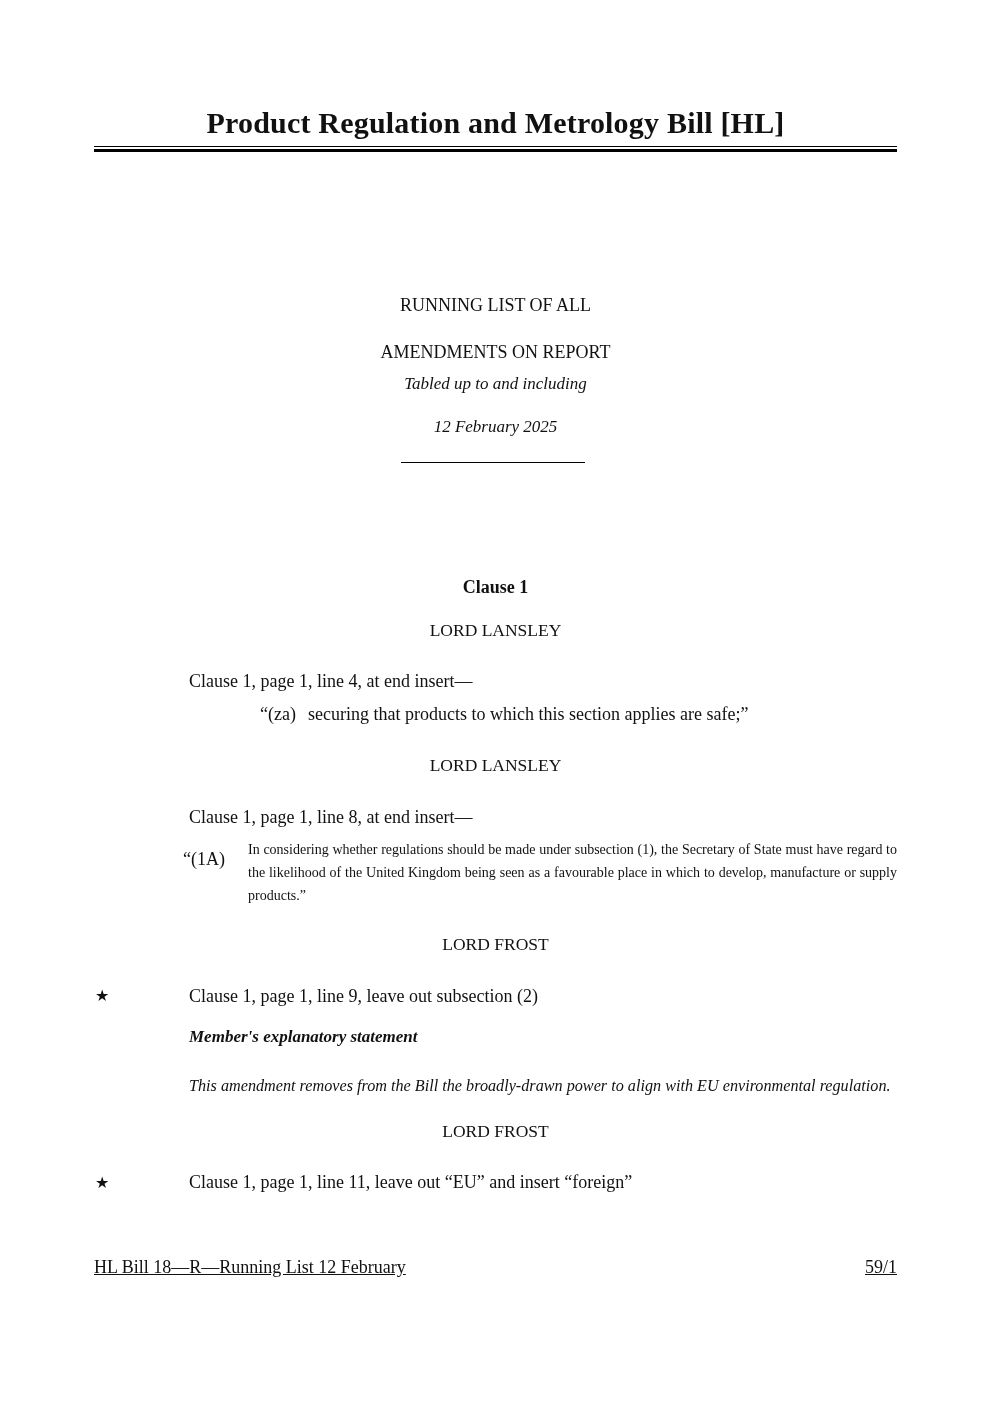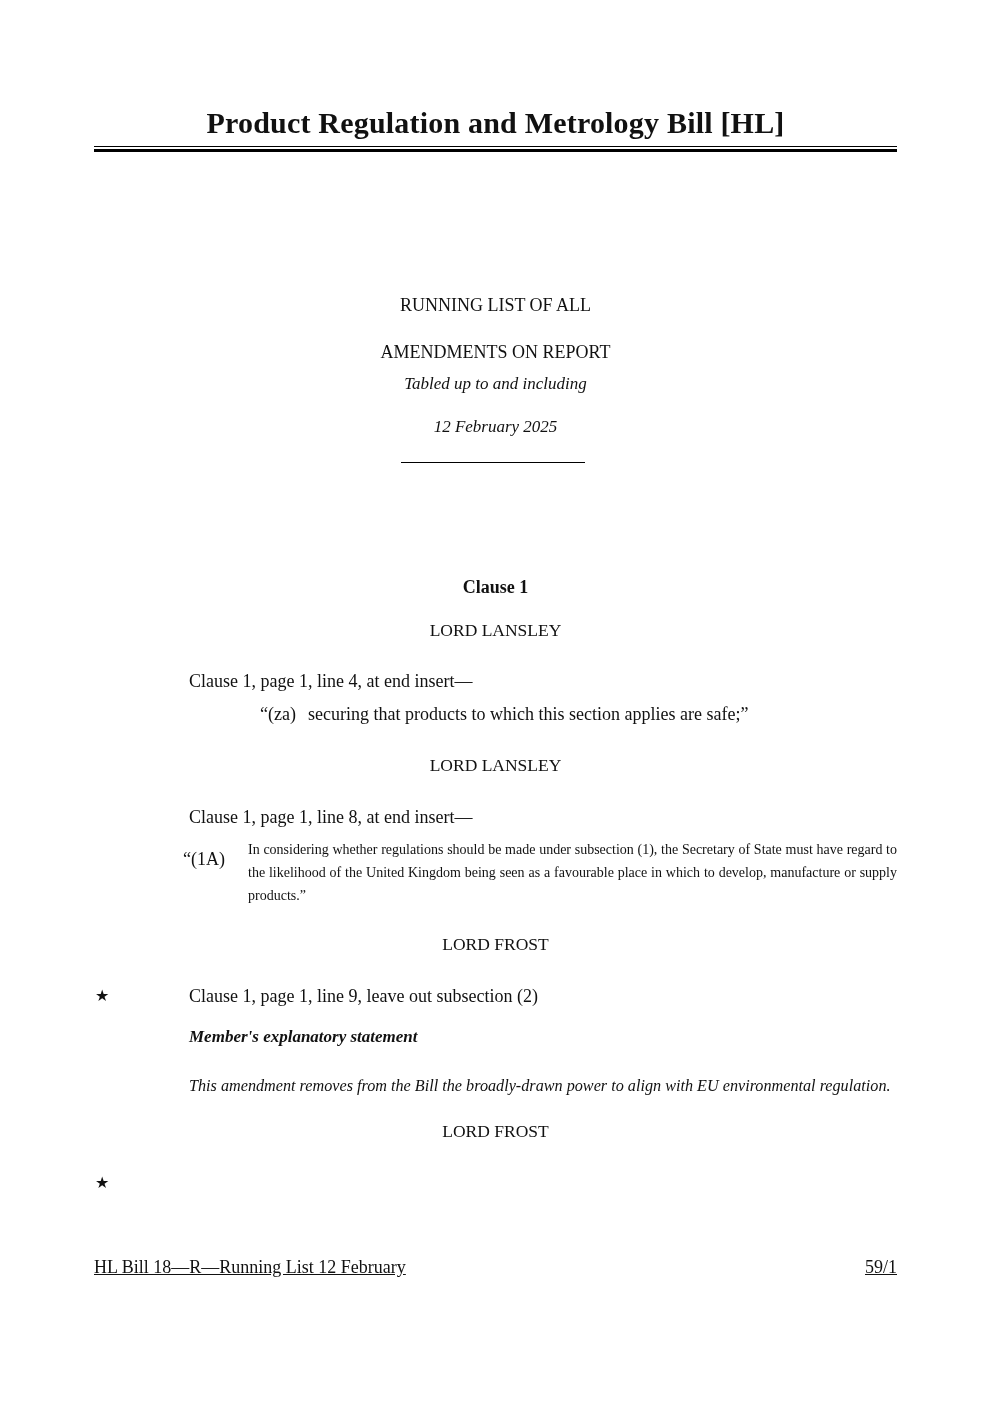--- a/index.html
+++ b/index.html
@@ -49,17 +49,18 @@
   <div class="abs body-text justify" style="left:248px; top:838px; width:649px; font-size:14px; line-height:23px;">In considering whether regulations should be made under subsection (1), the Secretary of State must have regard to the likelihood of the United Kingdom being seen as a favourable place in which to develop, manufacture or supply products.”</div>
 
   <div class="abs center" style="top:934px; font-size:17.5px;">LORD FROST</div>
   <div class="abs star" style="top:986px; font-family:'DejaVu Sans',sans-serif;">★</div>
   <div class="abs body-text" style="left:189px; top:985px;font-family:Liberation Serif, serif;">Clause 1, page 1, line 9, leave out subsection (2)</div>
   <div class="abs body-text bold italic" style="left:189px; top:1025px; font-size:17px;">Member's explanatory statement</div>
   <div class="abs body-text italic" style="left:189px; top:1047px; width:708px; font-size:16.2px; line-height:23px;margin-top:28px;">This amendment removes from the Bill the broadly-drawn power to align with EU environmental regulation.</div>
 
   <div class="abs center" style="top:1121px; font-size:17.5px;">LORD FROST</div>
   <div class="abs star" style="top:1173px; font-family:'DejaVu Sans',sans-serif;">★</div>
+  <div class="abs body-text" style="left:189px; top:1171px;">Clause 1, page 1, line 11, leave out “EU” and insert “foreign”</div>
 
   <div class="abs footer" style="left:94px; top:1257px;">HL Bill 18—R—Running List 12 February</div>
   <div class="abs footer" style="right:94px; top:1257px;">59/1</div>
 
 </div>
 
 </body></html>

